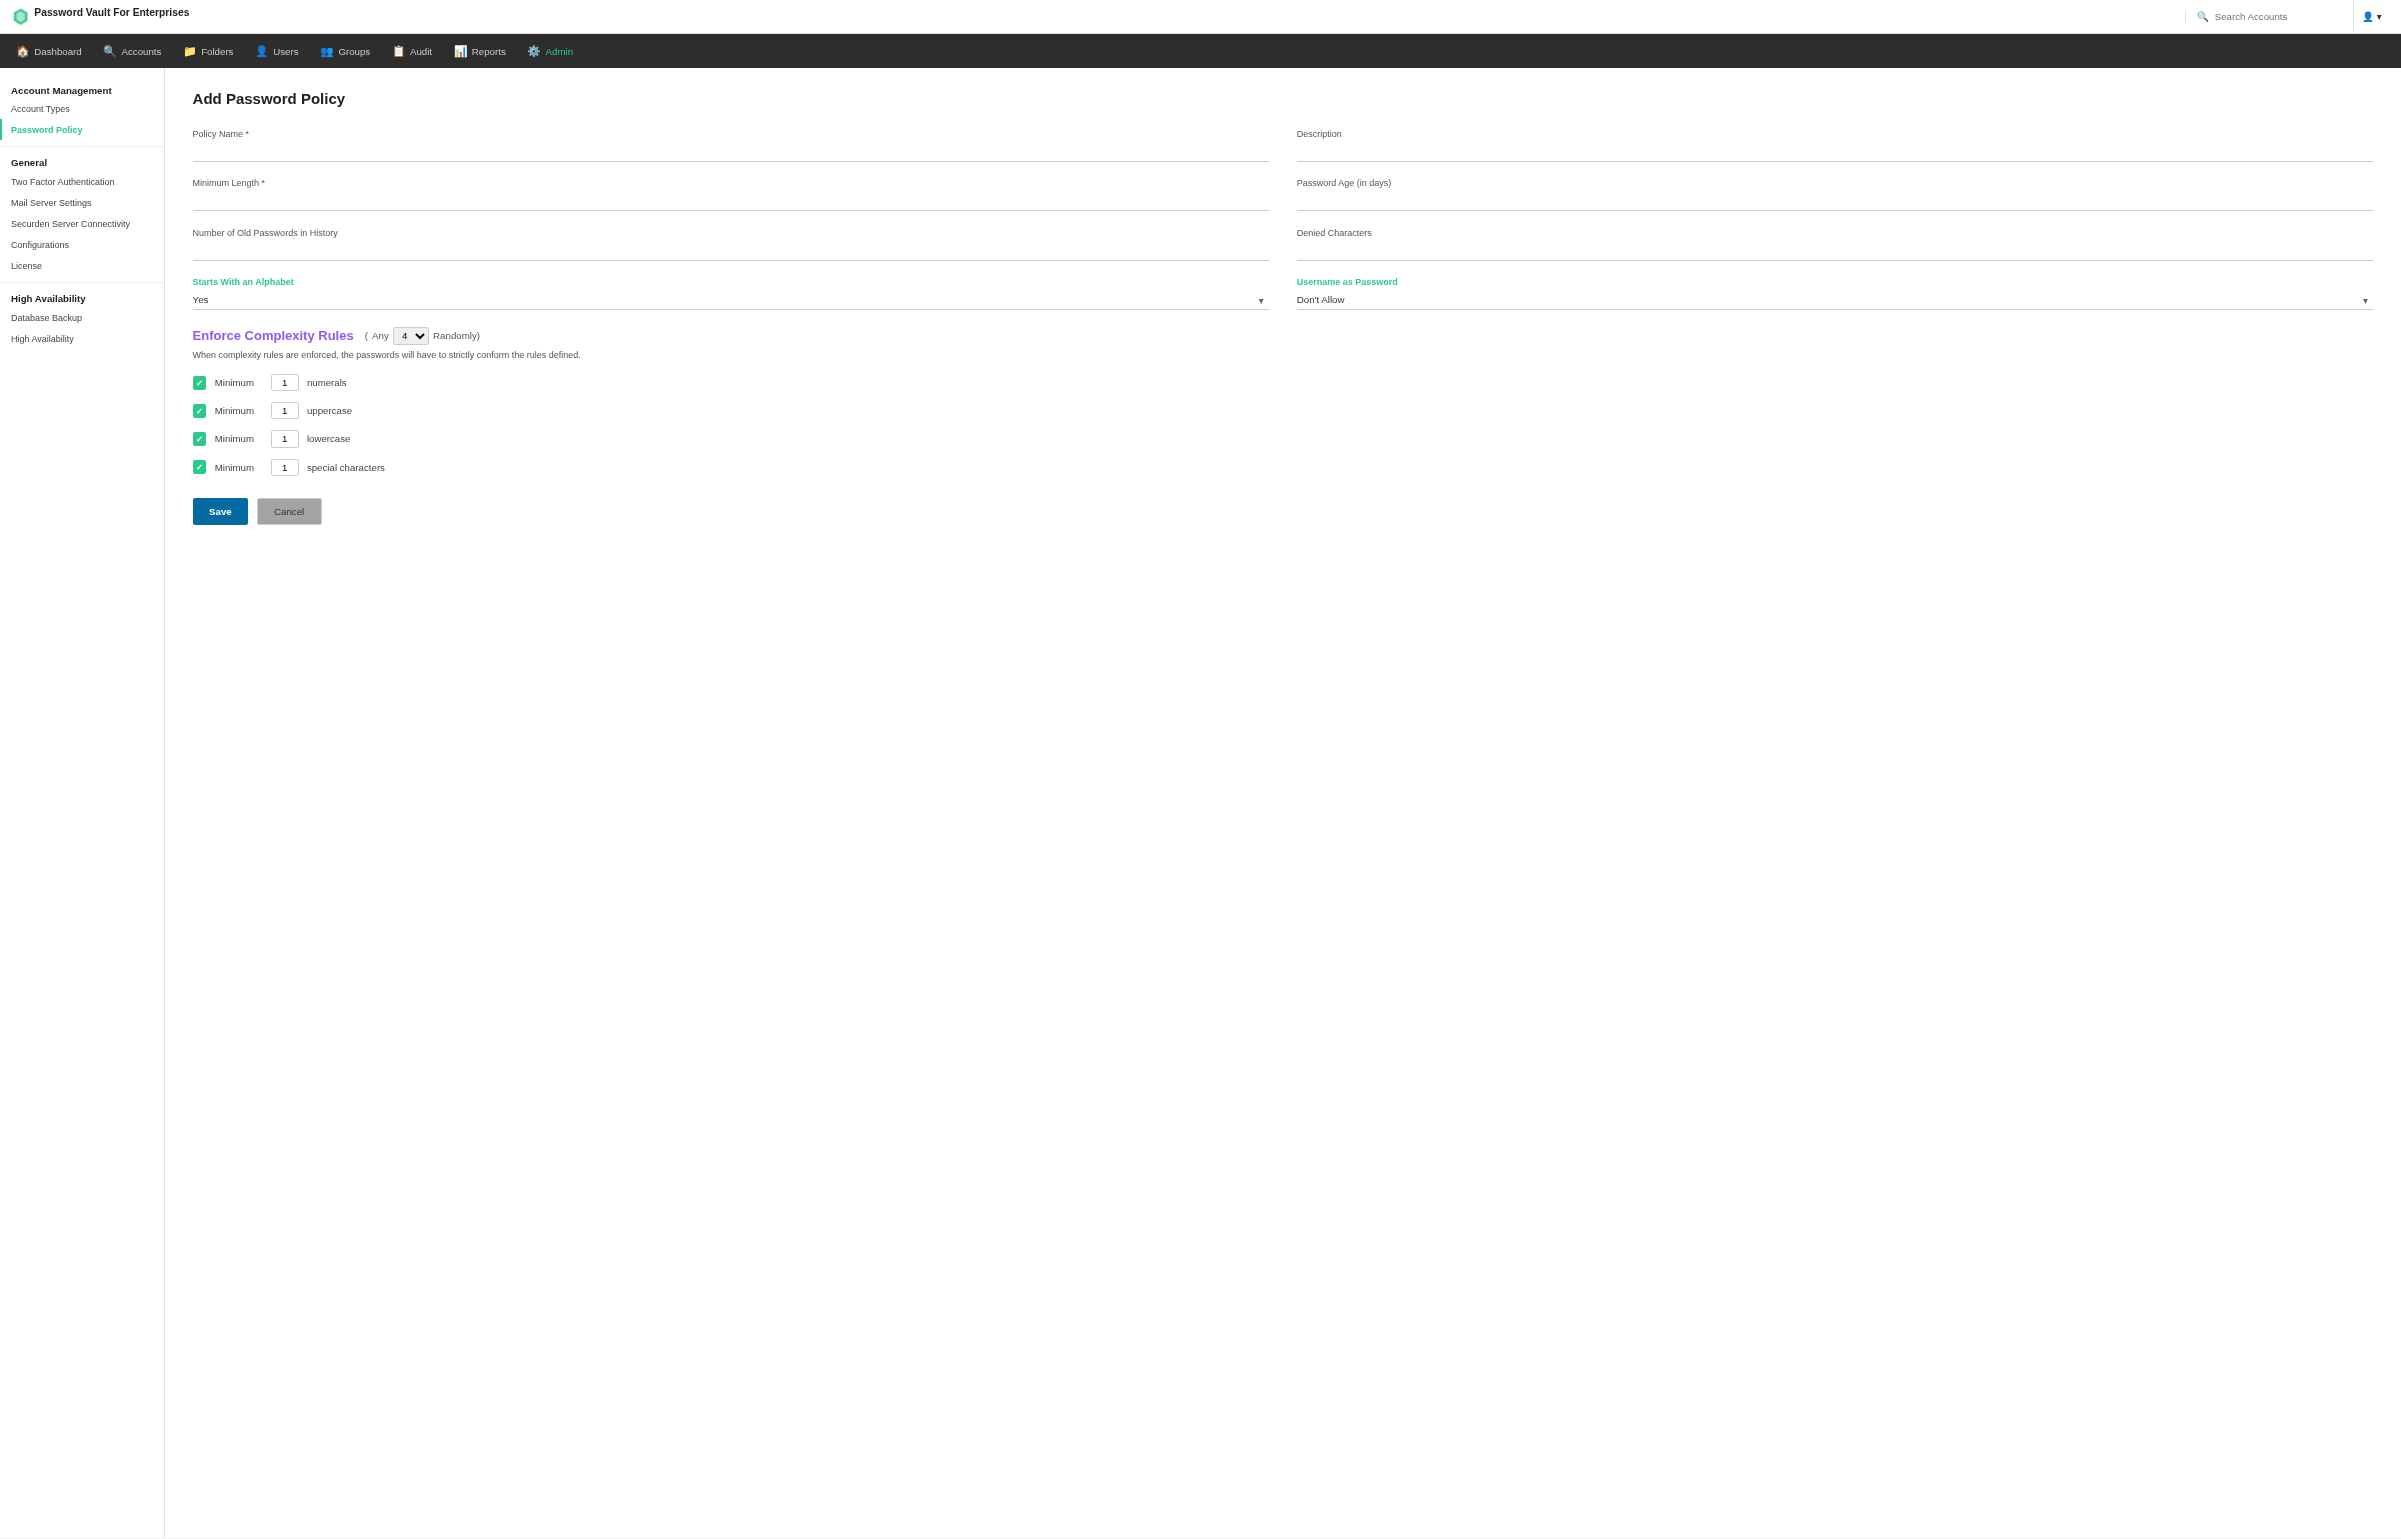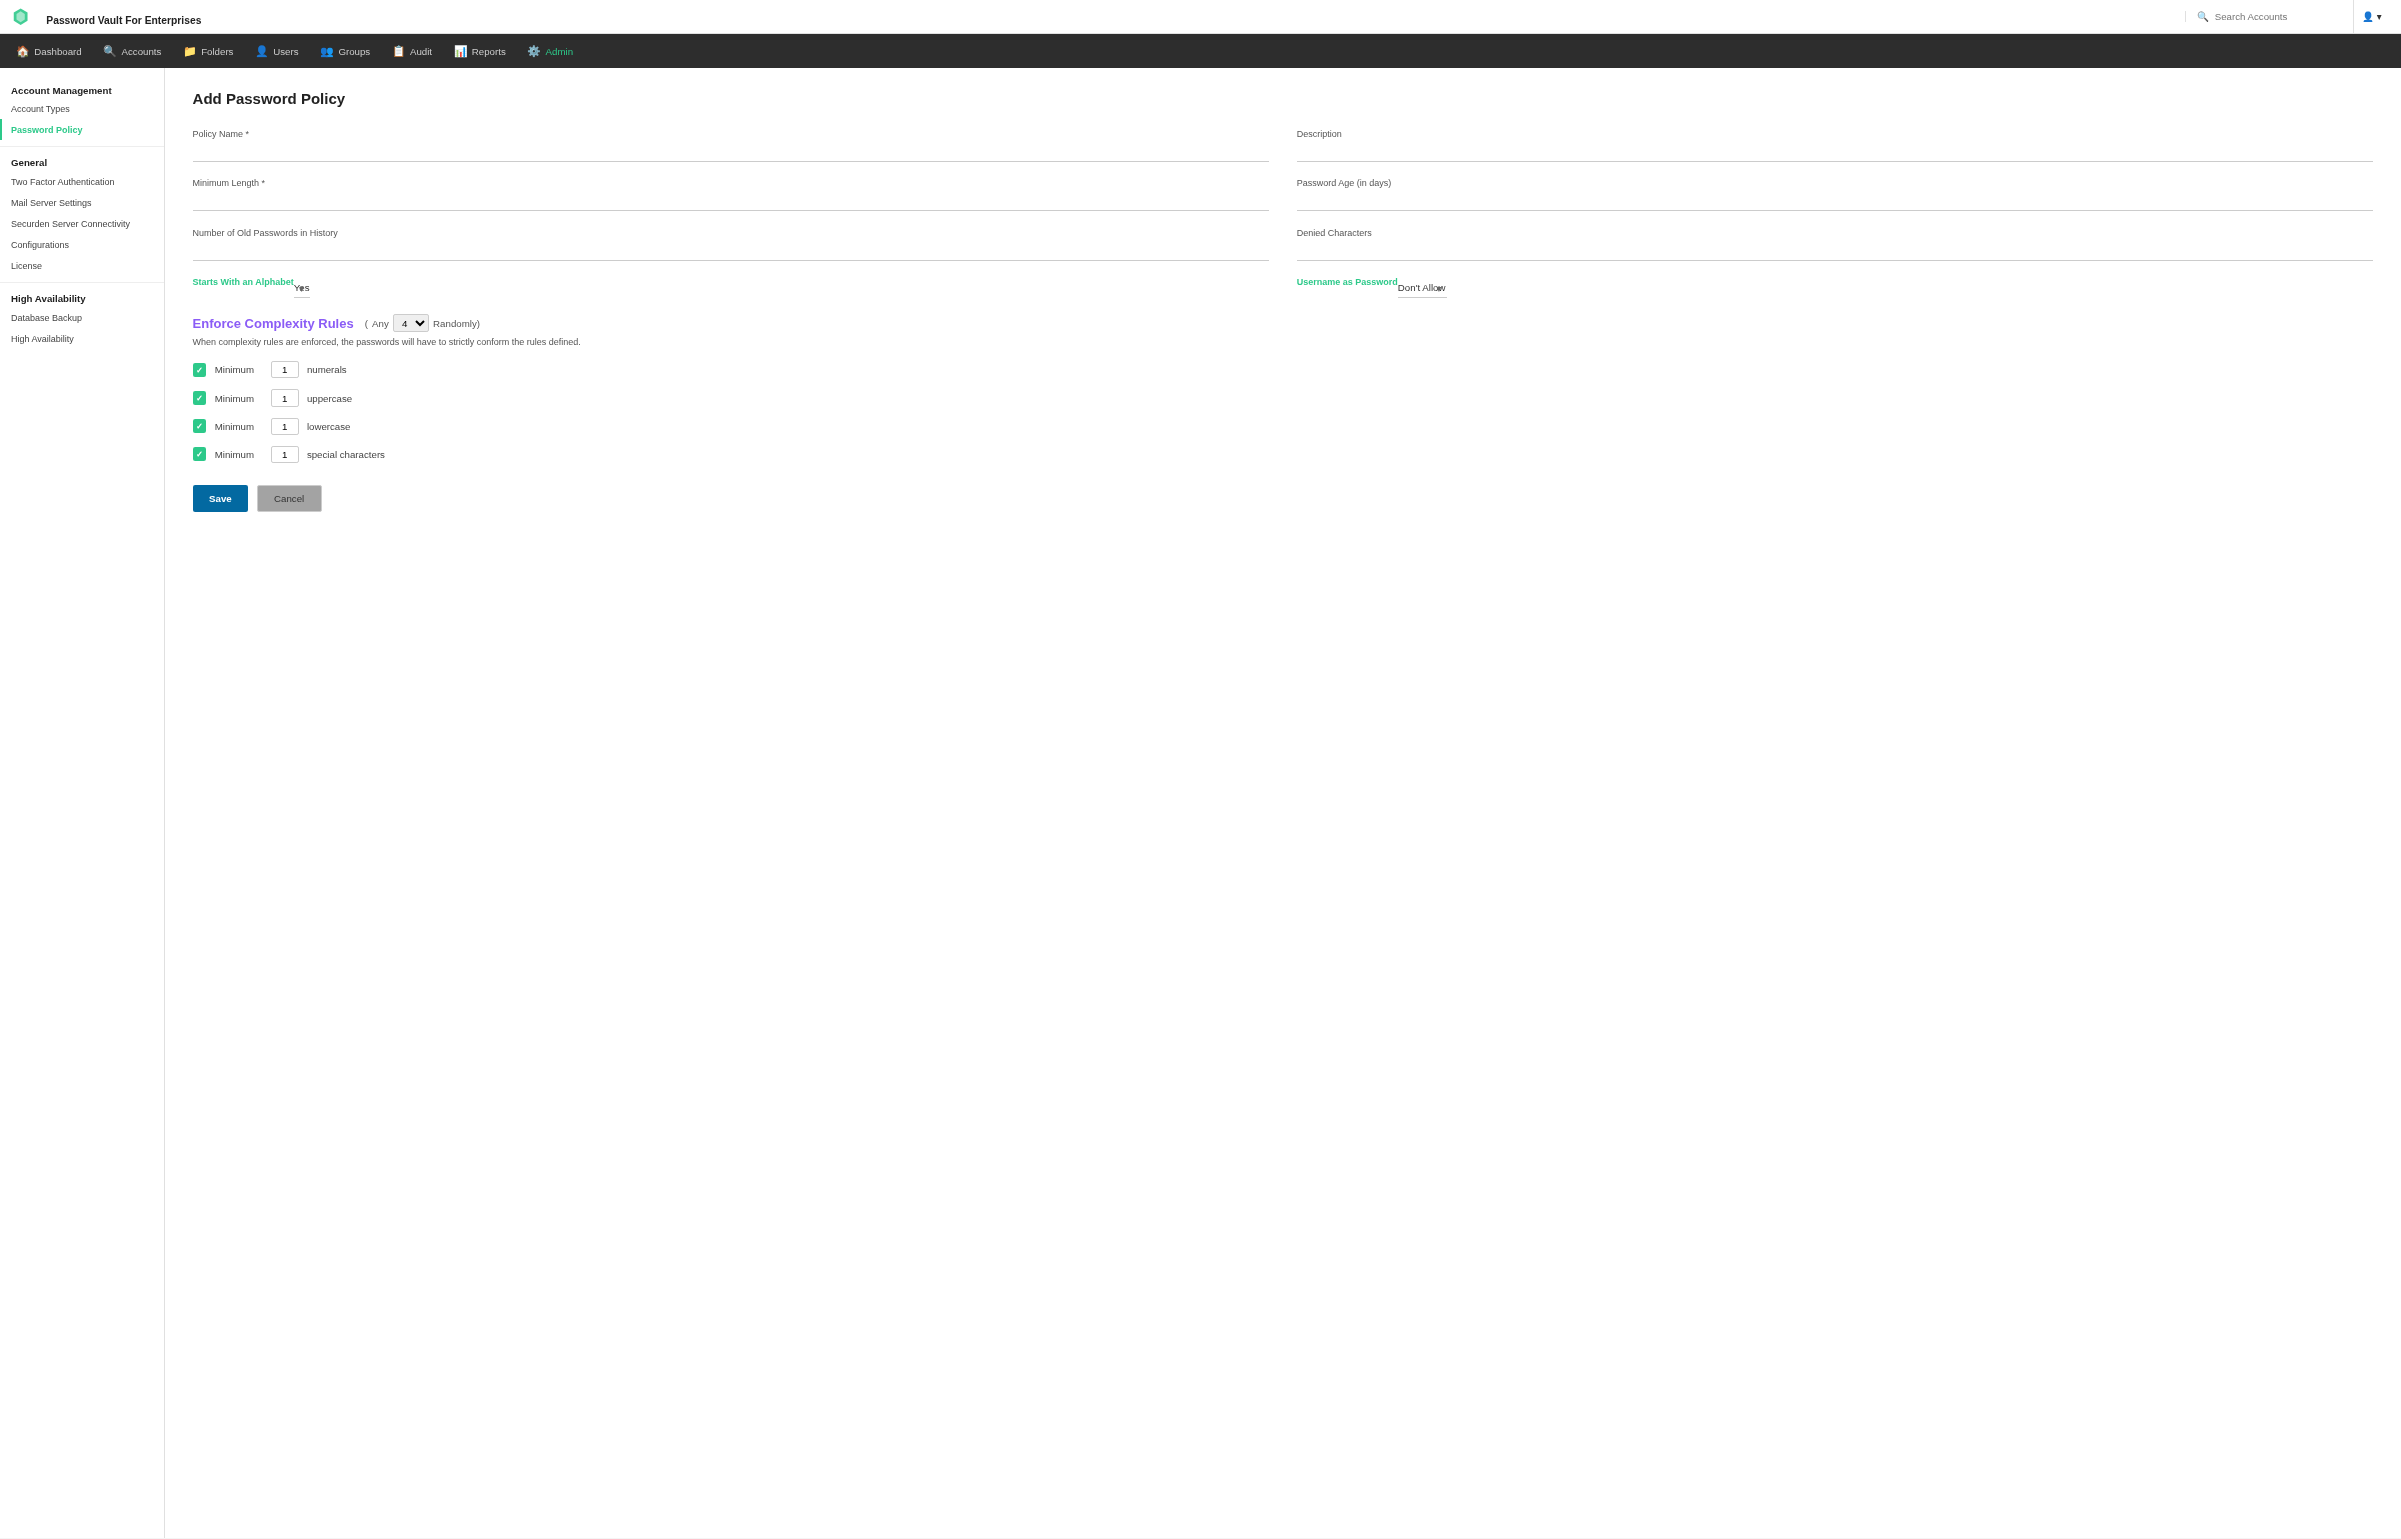--- a/index.html
+++ b/index.html
@@ -9,22 +9,22 @@
     .top-bar {
       display: flex;
       align-items: center;
       background: #fff;
       border-bottom: 0.7px solid #e0e0e0;
       height: 34px;
       padding: 0 11px;
     }
     .logo-area {
       display: flex;
-      align-items: flex-end;
-      gap: 16px;
+      align-items: flex-start;
+      gap: 4px;
       flex: 1;
     }
     .logo-icon {
       width: 19.3px;
       height: 19.3px;
     }
     .logo-text {
       font-size: 10.3px;
       font-weight: 600;
       color: #222;
@@ -153,21 +153,21 @@
       font-size: 9.7px;
       color: #333;
       background: transparent;
       width: 100%;
     }
 
     
     .dropdown-group {
       flex: 1;
       display: flex;
-      flex-direction: row;
+      flex-direction: column;
     }
     .dropdown-label {
       font-size: 9px;
       color: #2dc98a;
       margin-bottom: 2.8px;
       font-weight: 600;
     }
     .dropdown-select {
       border: none;
       border-bottom: 0.7px solid #ccc;

